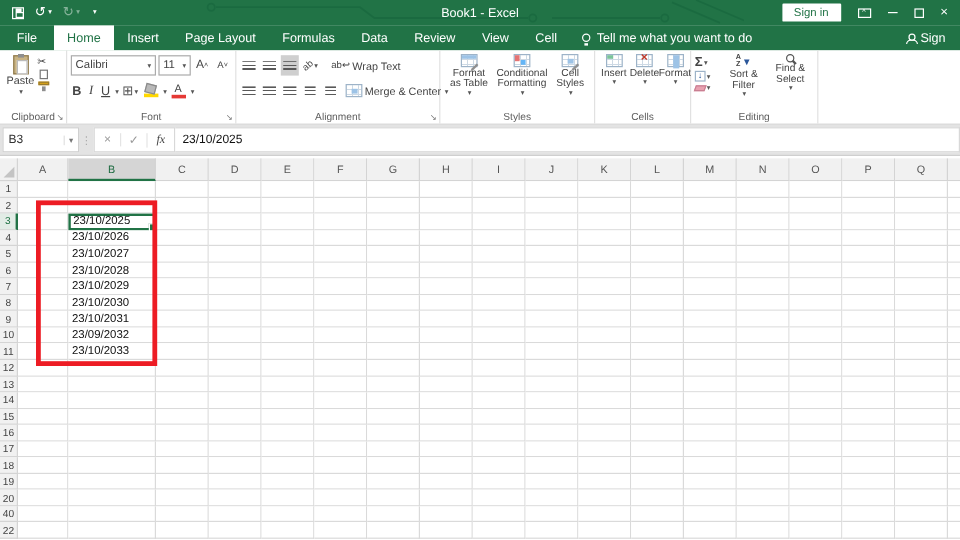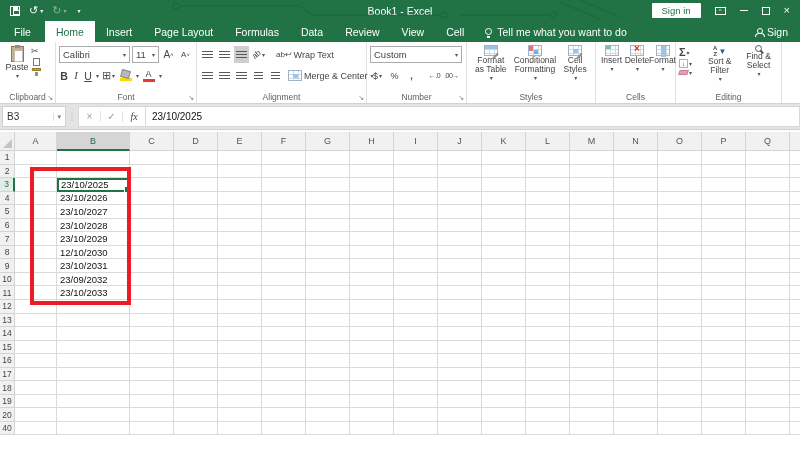--- a/index.html
+++ b/index.html
@@ -299,44 +299,20 @@
             <span class="acc" style="left:4px;top:3px;width:5px;height:4px;background:#9dc3e6"></span>
           </span>
         </span>
       <span class="albl">Merge &amp; Center</span>
       <span class="caret">▾</span>
     </div>
     <div class="rg-label">Alignment</div>
     <div class="launcher">↘</div>
   </div>
 
-  <div class="rgroup g-num">
-    <div class="rrow">
-      <div class="combo" style="width:92px">
-        <span>Custom</span>
-        <span class="caret">▾</span>
-      </div>
-    </div>
-    <div class="rrow">
-      <span class="sbtn">
-          <span>$</span>
-          <span class="caret">▾</span>
-        </span>
-      <span class="sbtn">
-          <span>%</span>
-        </span>
-      <span class="sbtn">
-          <span style="font-weight:bold">,</span>
-        </span>
-      <span class="sbtn decbtn" style="margin-left:6px">←.0</span>
-      <span class="sbtn decbtn">.00→</span>
-    </div>
-    <div class="rg-label">Number</div>
-    <div class="launcher">↘</div>
-  </div>
 
   <div class="rgroup g-styles">
     <div class="bigbtn" style="width:42px">
       <span class="gico">
           <span class="acc" style="left:0;top:0;width:12px;height:3px;background:#9dc3e6"></span>
           <span class="acc" style="right:-2px;bottom:-2px;width:7px;height:2px;background:#8f8f8f;transform:rotate(-45deg)"></span>
         </span>
       <span>Format as Table</span>
       <span class="caret">▾</span>
     </div>
@@ -601,21 +577,21 @@
         <div class="cell" style="width: 44px;"></div>
         <div class="cell" style="width: 44px;"></div>
         <div class="cell" style="width: 44px;"></div>
         <div class="cell" style="width: 44px;"></div>
         <div class="cell" style="width: 44px;"></div>
         <div class="cell" style="width: 16px;"></div>
       </div>
       <div class="grow">
         <div class="rh">8</div>
         <div class="cell" style="width: 42px;"></div>
-        <div class="cell" style="width: 73px;">12/10/2030</div>
+        <div class="cell" style="width: 73px;">23/10/2030</div>
         <div class="cell" style="width: 44px;"></div>
         <div class="cell" style="width: 44px;"></div>
         <div class="cell" style="width: 44px;"></div>
         <div class="cell" style="width: 44px;"></div>
         <div class="cell" style="width: 44px;"></div>
         <div class="cell" style="width: 44px;"></div>
         <div class="cell" style="width: 44px;"></div>
         <div class="cell" style="width: 44px;"></div>
         <div class="cell" style="width: 44px;"></div>
         <div class="cell" style="width: 44px;"></div>
@@ -873,20 +849,41 @@
         <div class="cell" style="width: 44px;"></div>
         <div class="cell" style="width: 44px;"></div>
         <div class="cell" style="width: 44px;"></div>
         <div class="cell" style="width: 44px;"></div>
         <div class="cell" style="width: 44px;"></div>
         <div class="cell" style="width: 44px;"></div>
         <div class="cell" style="width: 16px;"></div>
       </div>
       <div class="grow">
         <div class="rh">40</div>
+        <div class="cell" style="width: 42px;"></div>
+        <div class="cell" style="width: 73px;"></div>
+        <div class="cell" style="width: 44px;"></div>
+        <div class="cell" style="width: 44px;"></div>
+        <div class="cell" style="width: 44px;"></div>
+        <div class="cell" style="width: 44px;"></div>
+        <div class="cell" style="width: 44px;"></div>
+        <div class="cell" style="width: 44px;"></div>
+        <div class="cell" style="width: 44px;"></div>
+        <div class="cell" style="width: 44px;"></div>
+        <div class="cell" style="width: 44px;"></div>
+        <div class="cell" style="width: 44px;"></div>
+        <div class="cell" style="width: 44px;"></div>
+        <div class="cell" style="width: 44px;"></div>
+        <div class="cell" style="width: 44px;"></div>
+        <div class="cell" style="width: 44px;"></div>
+        <div class="cell" style="width: 44px;"></div>
+        <div class="cell" style="width: 16px;"></div>
+      </div>
+      <div class="grow">
+        <div class="rh">22</div>
         <div class="cell" style="width: 42px;"></div>
         <div class="cell" style="width: 73px;"></div>
         <div class="cell" style="width: 44px;"></div>
         <div class="cell" style="width: 44px;"></div>
         <div class="cell" style="width: 44px;"></div>
         <div class="cell" style="width: 44px;"></div>
         <div class="cell" style="width: 44px;"></div>
         <div class="cell" style="width: 44px;"></div>
         <div class="cell" style="width: 44px;"></div>
         <div class="cell" style="width: 44px;"></div>

